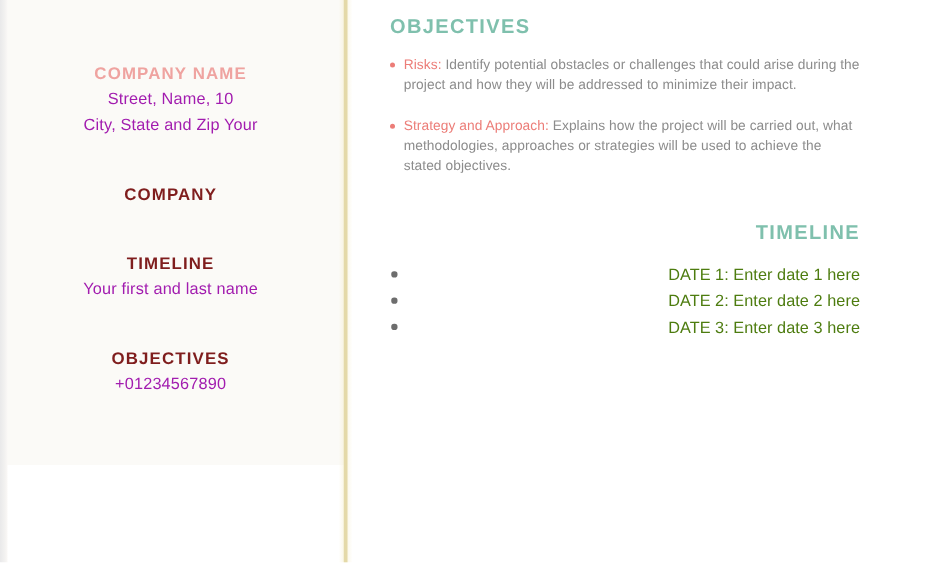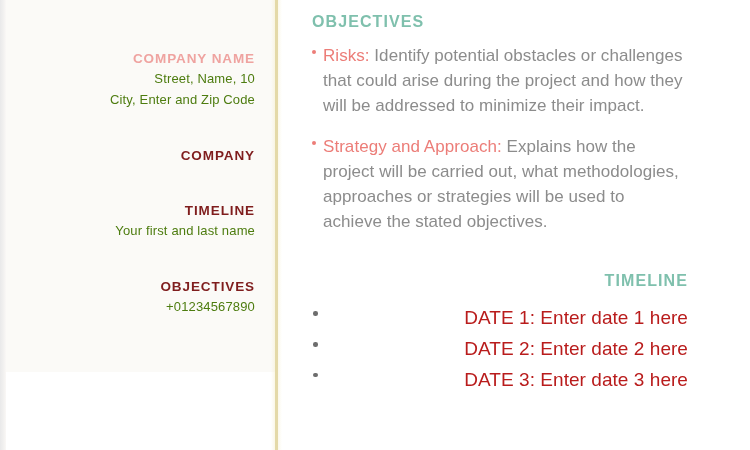--- a/index.html
+++ b/index.html
@@ -30,21 +30,21 @@
     z-index: 4;
   }
   
   .left-col {
     position: relative;
     width: 277px;
     height: 372px;
     background: #fbfaf7;
     box-sizing: border-box;
     padding: 0 22px 0 18px;
-    text-align: right;
+    text-align: center;
     flex: 0 0 277px;
   }
   .divider {
     position: absolute;
     top: 0;
     left: 275px;
     width: 3px;
     height: 450px;
     background: #e4d9a8;
     z-index: 5;
@@ -63,21 +63,21 @@
     font-size: 13.5px;
     font-weight: bold;
     letter-spacing: 0.9px;
     color: #7f1d1d;
     line-height: 1.35;
     margin: 0;
   }
   .field-label.soft { color: #efa3a0; }
   .field-value {
     font-size: 13px;
-    color: #4d7c0f;
+    color: #a21caf;
     line-height: 1.45;
     margin: 2px 0 0 0;
     letter-spacing: 0.15px;
   }
   .sp-company-name { padding-top: 50px; }
   .sp-company      { padding-top: 37px; }
   .sp-contact      { padding-top: 37px; }
   .sp-telephone    { padding-top: 37px; }
   .sp-email        { padding-top: 37px; }
 
@@ -95,21 +95,21 @@
     font-weight: bold;
     letter-spacing: 1.1px;
     color: #7fc0ad;
     margin: 0 0 13px 0;
     line-height: 1.2;
   }
   .obj-item {
     position: relative;
     margin: 0 0 16px 0;
     padding-left: 11px;
-    font-size: 17px;
+    font-size: 11px;
     line-height: 1.47;
     color: #8c8c8c;
     letter-spacing: 0.05px;
   }
   .obj-item:last-child { margin-bottom: 0; }
   .obj-bullet {
     position: absolute;
     left: 0;
     top: 6px;
     width: 4px;
@@ -122,23 +122,23 @@
   }
   .timeline-wrap { margin-top: 36px; text-align: right; }
   .timeline-list {
     list-style: none;
     margin: 0;
     padding: 0;
   }
   .timeline-item {
     position: relative;
     padding-left: 14px;
-    font-size: 19px;
+    font-size: 13px;
     line-height: 1.62;
-    color: #b91c1c;
+    color: #4d7c0f;
     letter-spacing: 0.05px;
   }
   .tl-bullet {
     position: absolute;
     left: 1px;
     top: 8px;
     width: 4.5px;
     height: 4.5px;
     border-radius: 50%;
     background: #6d6d6d;
@@ -149,21 +149,21 @@
 
 <div class="page">
 
   <div class="scan-edge"></div>
 
   <div class="left-col">
 
     <div class="field-block sp-company-name">
       <div class="field-label soft">COMPANY NAME</div>
       <div class="field-value">Street, Name, 10</div>
-      <div class="field-value">City, Enter and Zip Code</div>
+      <div class="field-value">City, State and Zip Your</div>
     </div>
 
     <div class="field-block sp-company">
       <div class="field-label">COMPANY</div>
     </div>
 
     <div class="field-block sp-contact">
       <div class="field-label">TIMELINE</div>
       <div class="field-value">Your first and last name</div>
     </div>

